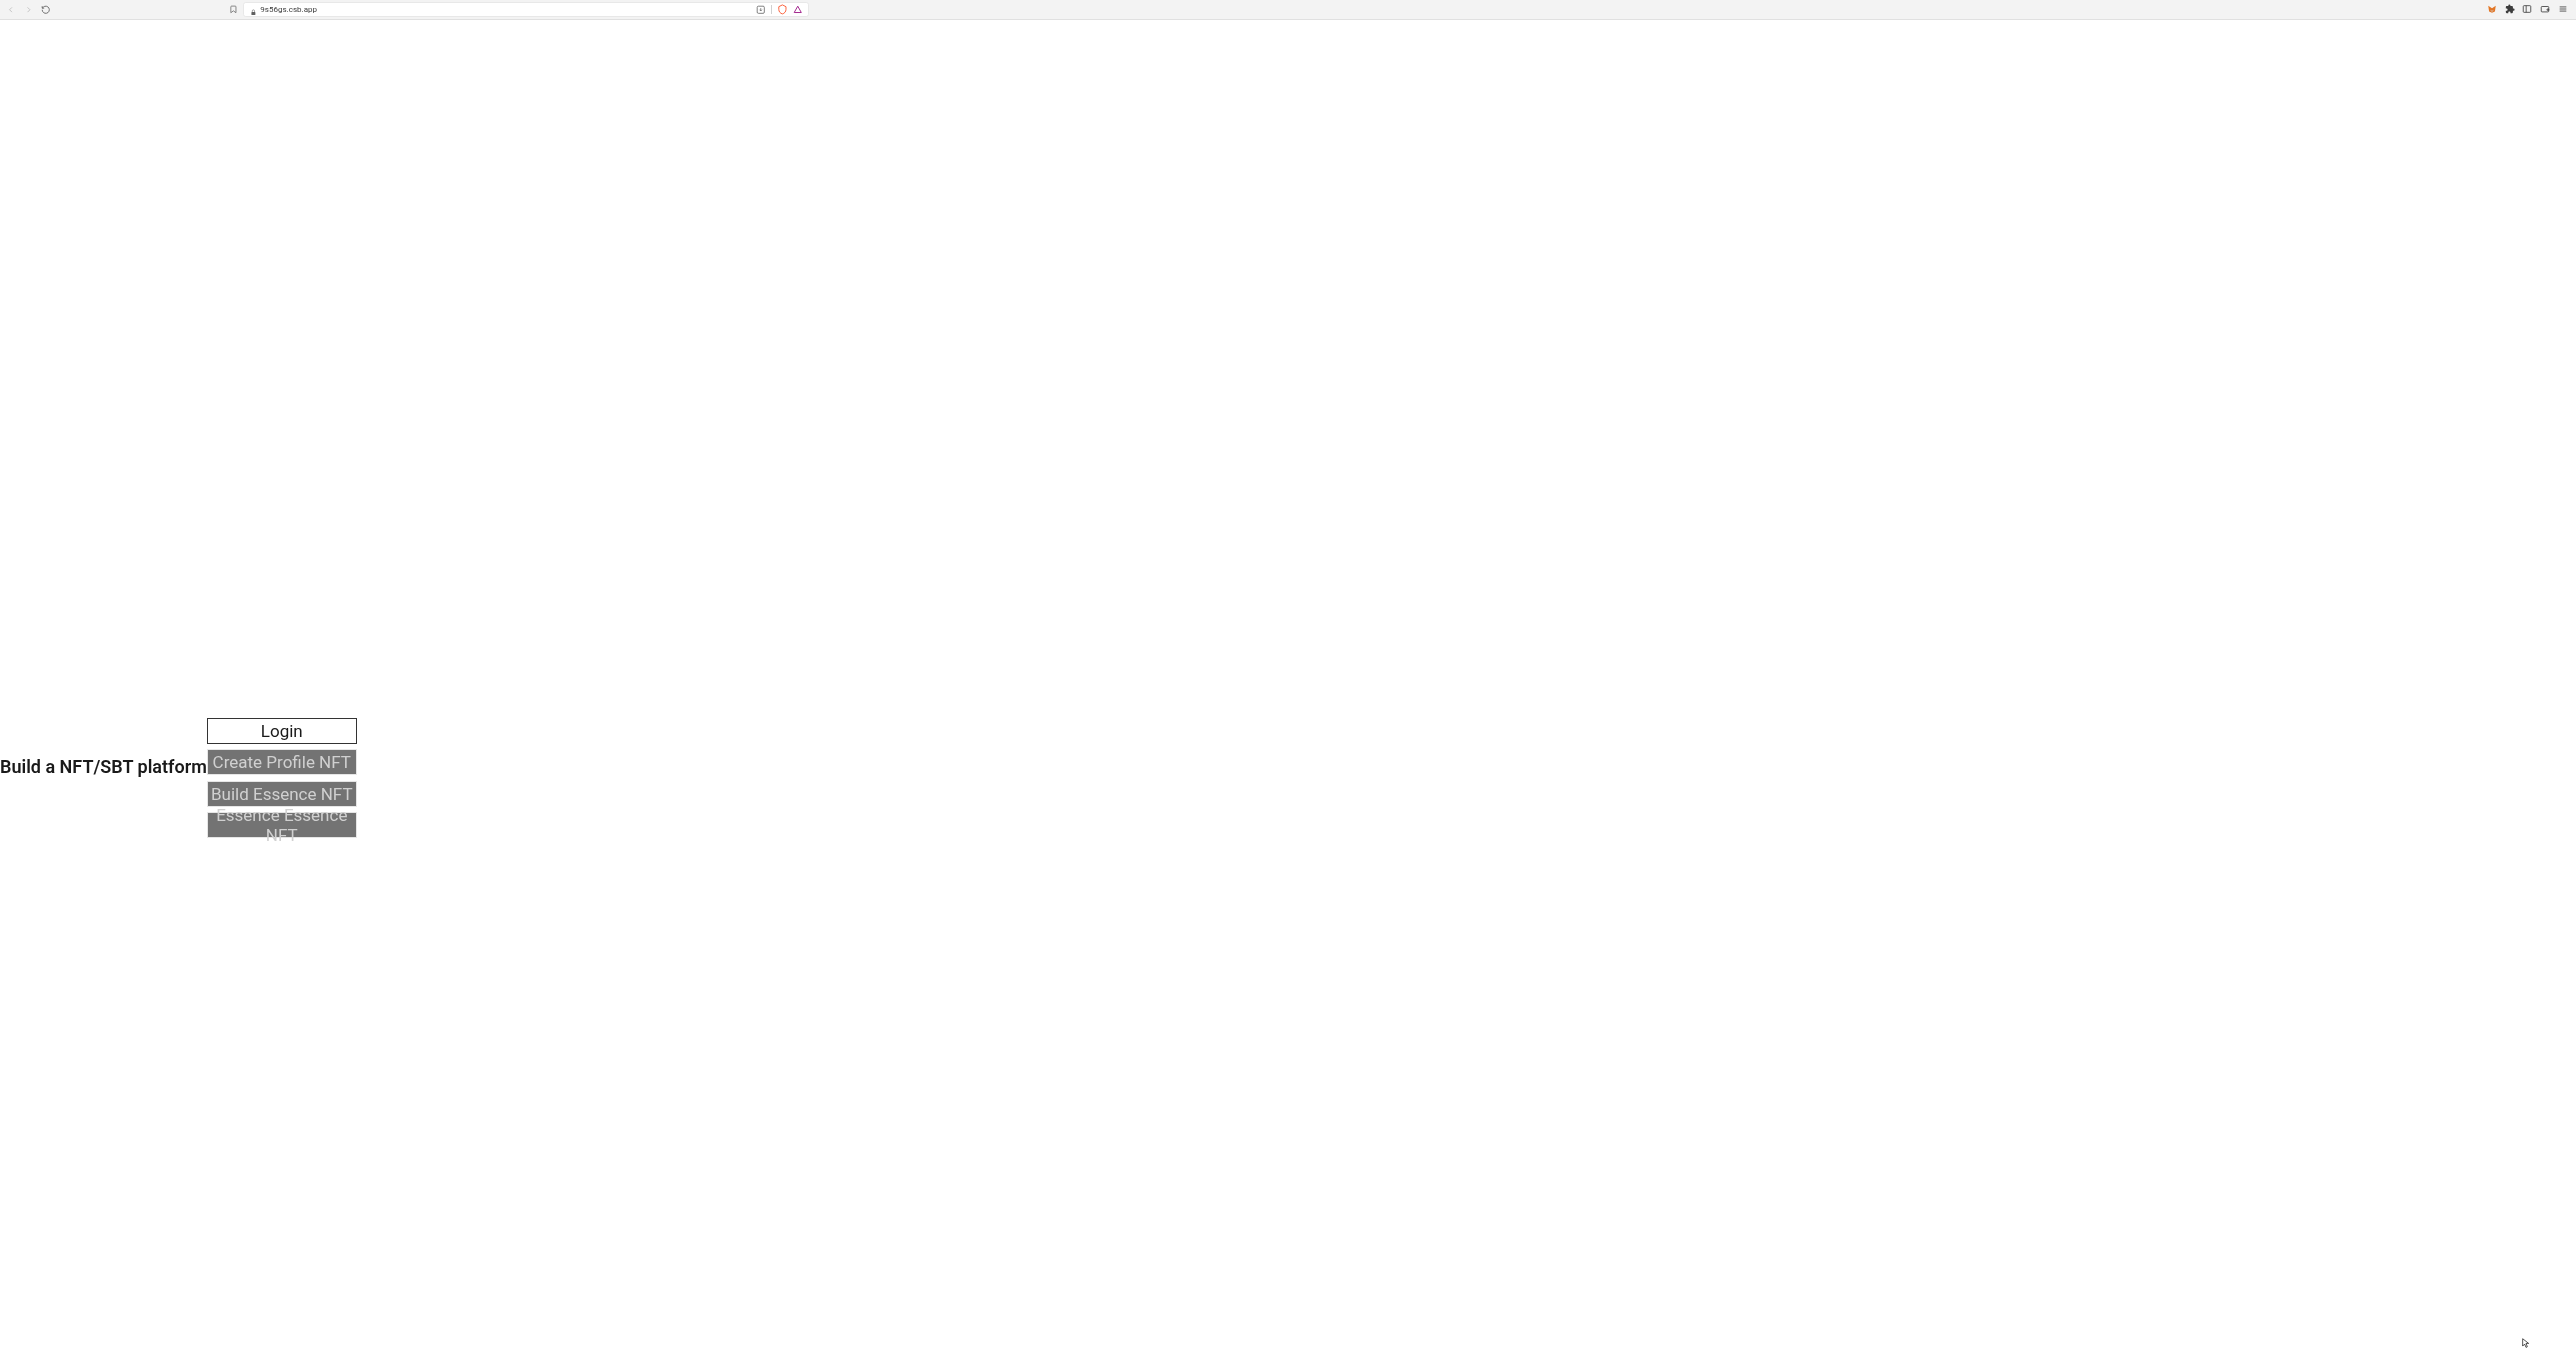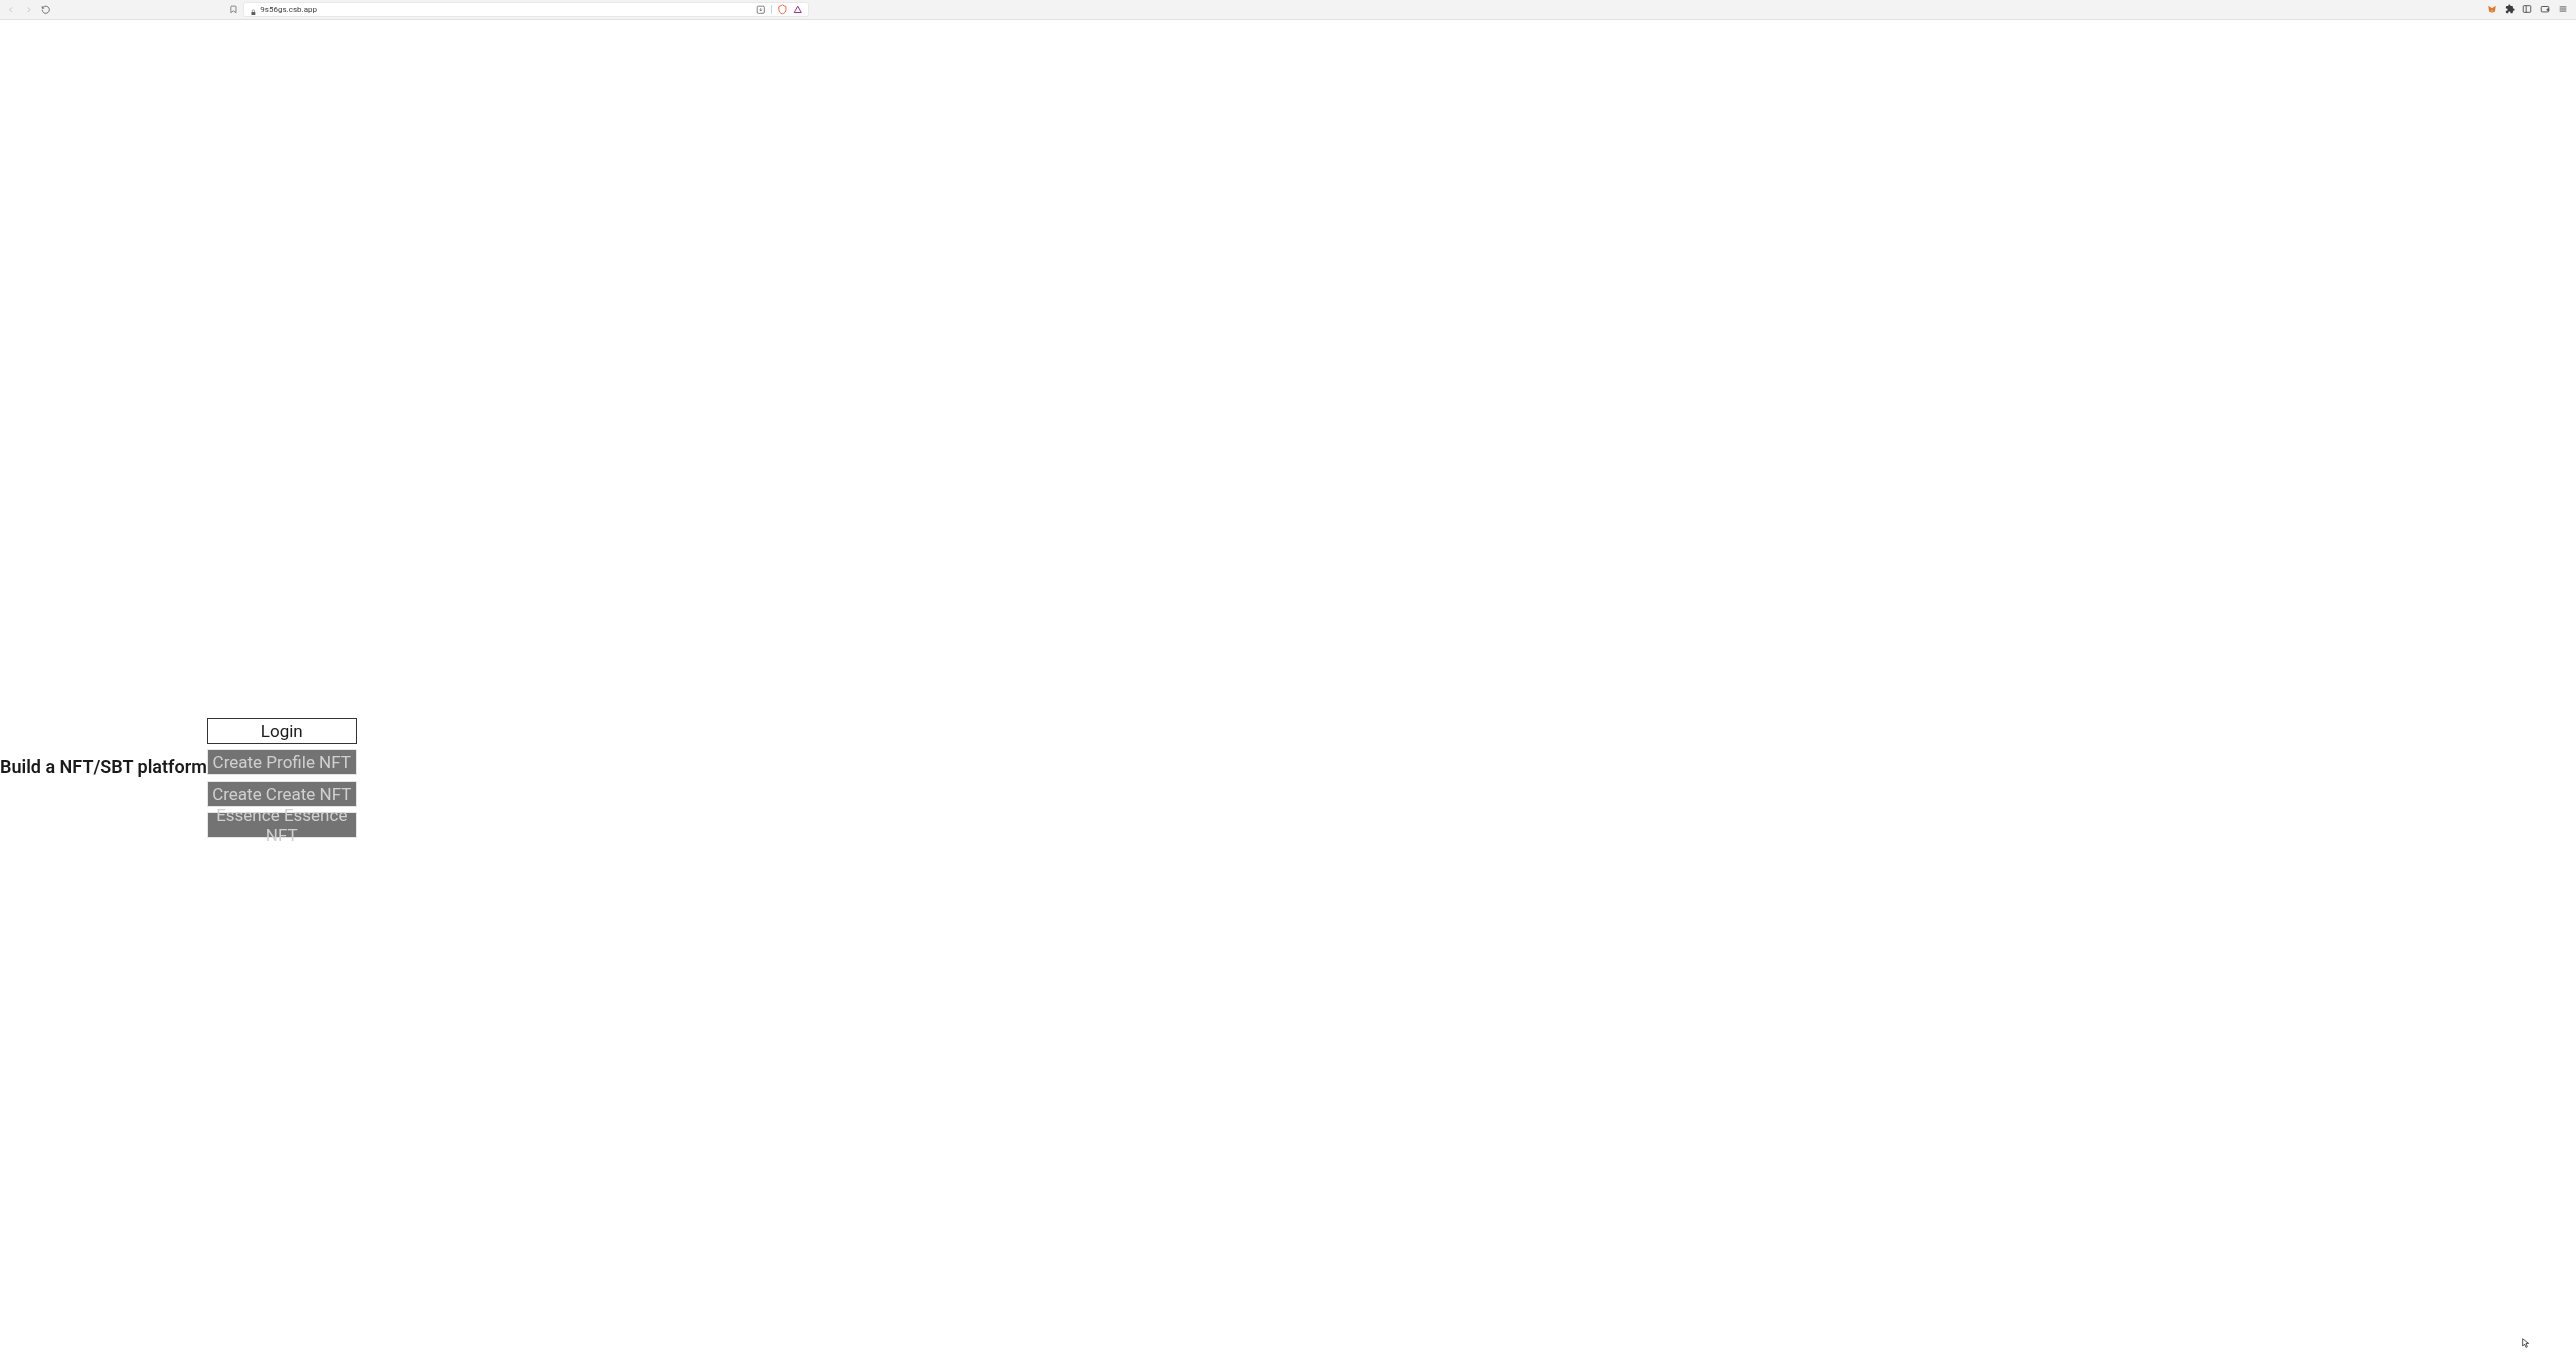--- a/index.html
+++ b/index.html
@@ -328,21 +328,21 @@
       </svg>
     </div>
   </div>
 </div>
 
 <div class="page-content">
   <h1 class="page-title">Build a NFT/SBT platform</h1>
   <div class="button-stack">
     <button class="action-button">Login</button>
     <button class="action-button disabled">Create Profile NFT</button>
-    <button class="action-button disabled">Create Create NFT</button>
+    <button class="action-button disabled">Build Essence NFT</button>
     <button class="action-button disabled">Essence Essence NFT</button>
   </div>
 </div>
 
 <div class="cursor">
   <svg viewBox="0 0 12 16" fill="none" stroke="#000" stroke-width="1">
     <path d="M1 1 L1 12 L4 9 L6 14 L8 13 L6 8 L10 8 Z" fill="#fff"></path>
   </svg>
 </div>
 

